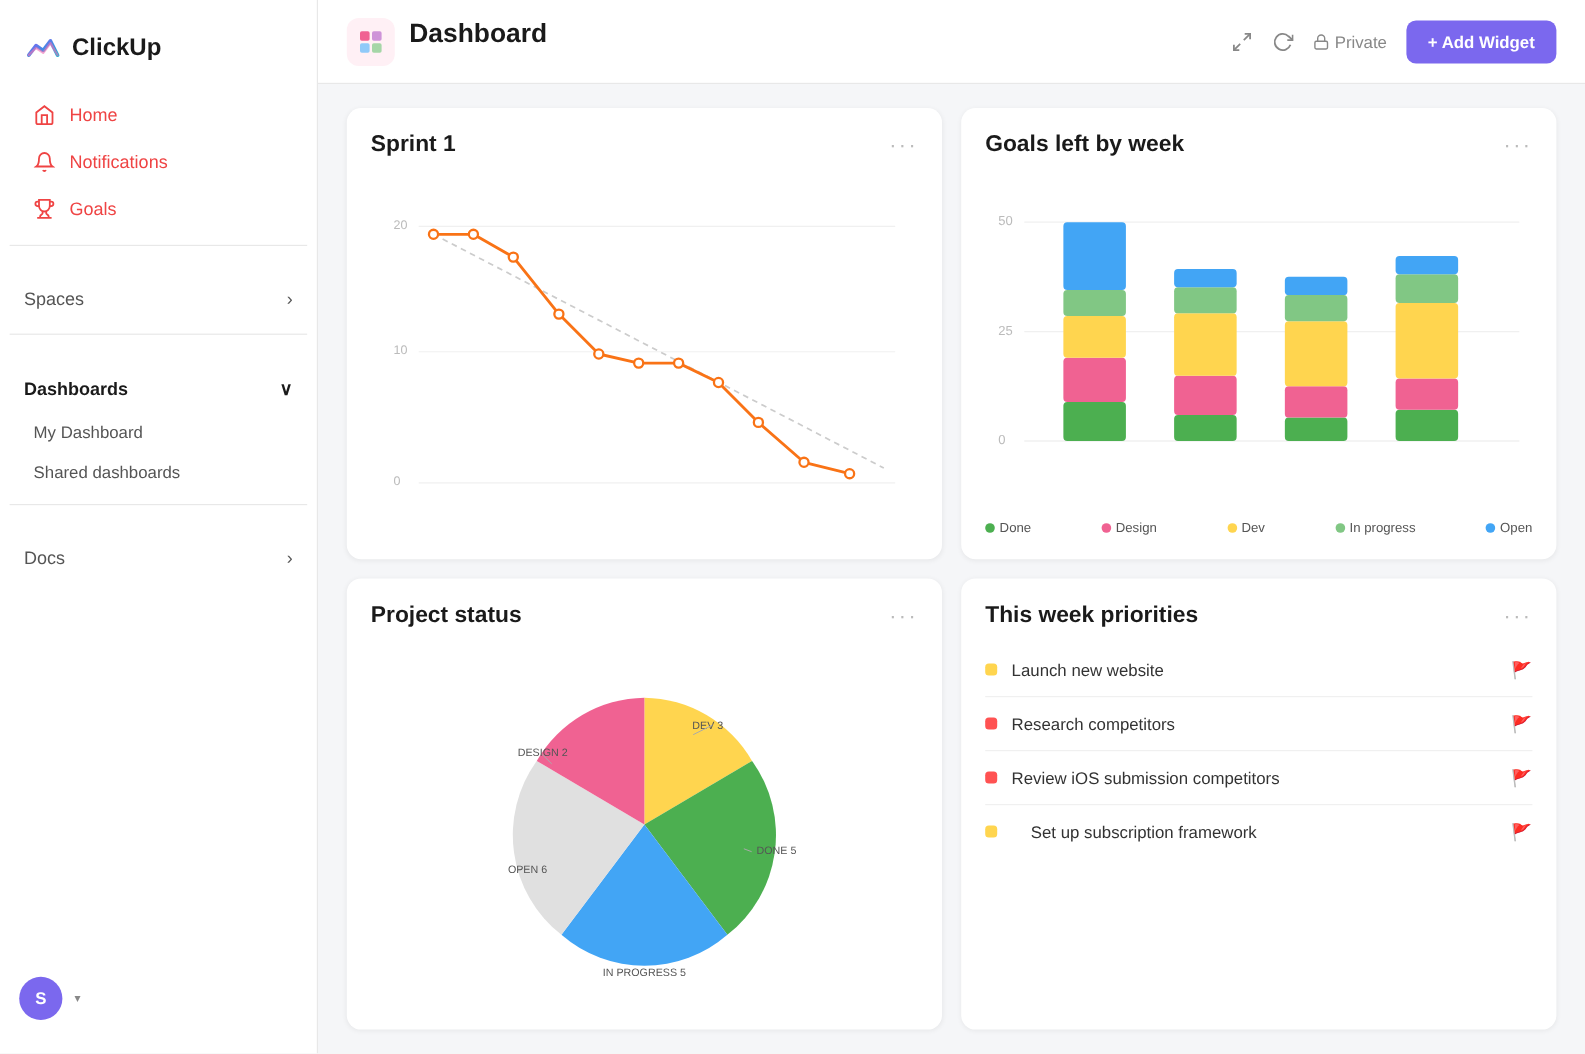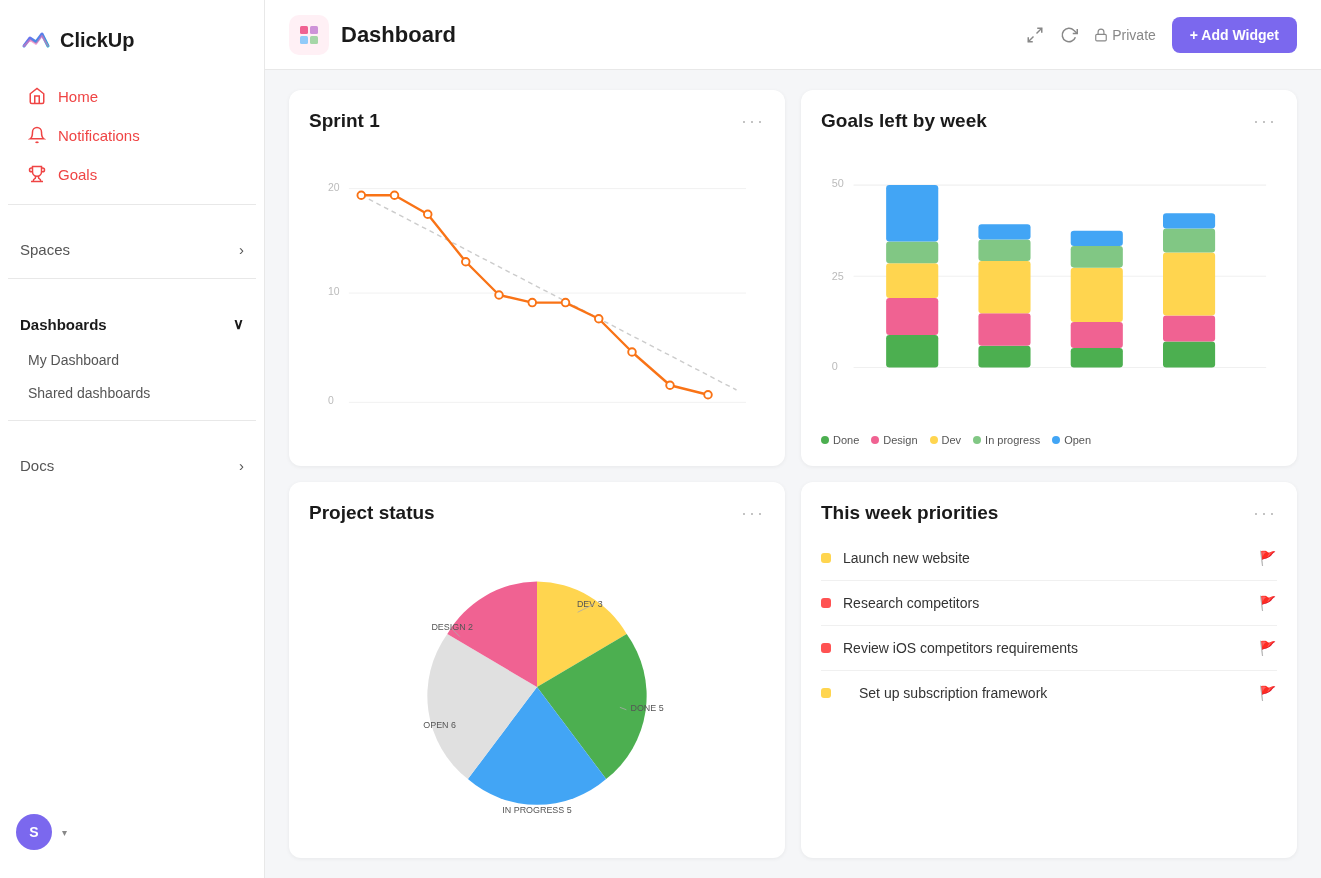--- a/index.html
+++ b/index.html
@@ -102,21 +102,20 @@
       background: #fff;
       border-bottom: 1px solid #e8e8e8;
       padding: 0 24px;
       height: 70px;
       display: flex;
       align-items: center;
       justify-content: space-between;
     }
     .topbar-left {
       display: flex;
-      align-items: center;
       gap: 12px;
     }
     .topbar-icon {
       width: 40px;
       height: 40px;
       background: #fff0f5;
       border-radius: 10px;
       display: flex;
       align-items: center;
       justify-content: center;
@@ -218,21 +217,21 @@
     }
     .bar-chart-svg {
       flex: 1;
       width: 100%;
     }
     .bar-legend {
       display: flex;
       gap: 12px;
       flex-wrap: wrap;
       margin-top: 8px;
-      justify-content: flex-start;
+      justify-content: space-between;
     }
     .legend-item {
       display: flex;
       align-items: center;
       gap: 4px;
       font-size: 11px;
       color: #555;
     }
     .legend-dot {
       width: 8px;
@@ -562,21 +561,21 @@
         </div>
 
         <div class="priority-item">
           <div class="priority-dot" style="background:#FF5252; border-radius:3px;"></div>
           <span class="priority-text">Research competitors</span>
           <span style="color:#FF5252; font-size:14px;">🚩</span>
         </div>
 
         <div class="priority-item">
           <div class="priority-dot" style="background:#FF5252; border-radius:3px;"></div>
-          <span class="priority-text">Review iOS competitors requirements</span>
+          <span class="priority-text">Review iOS submission competitors</span>
           <span style="color:#FFD54F; font-size:14px;">🚩</span>
         </div>
 
         <div class="priority-item">
           <div class="priority-dot" style="background:#FFD54F; border-radius:3px;"></div>
           <span class="priority-text">Set up subscription framework</span>
           <span style="color:#4CAF50; font-size:14px;">🚩</span>
         </div>
 
       </div>

